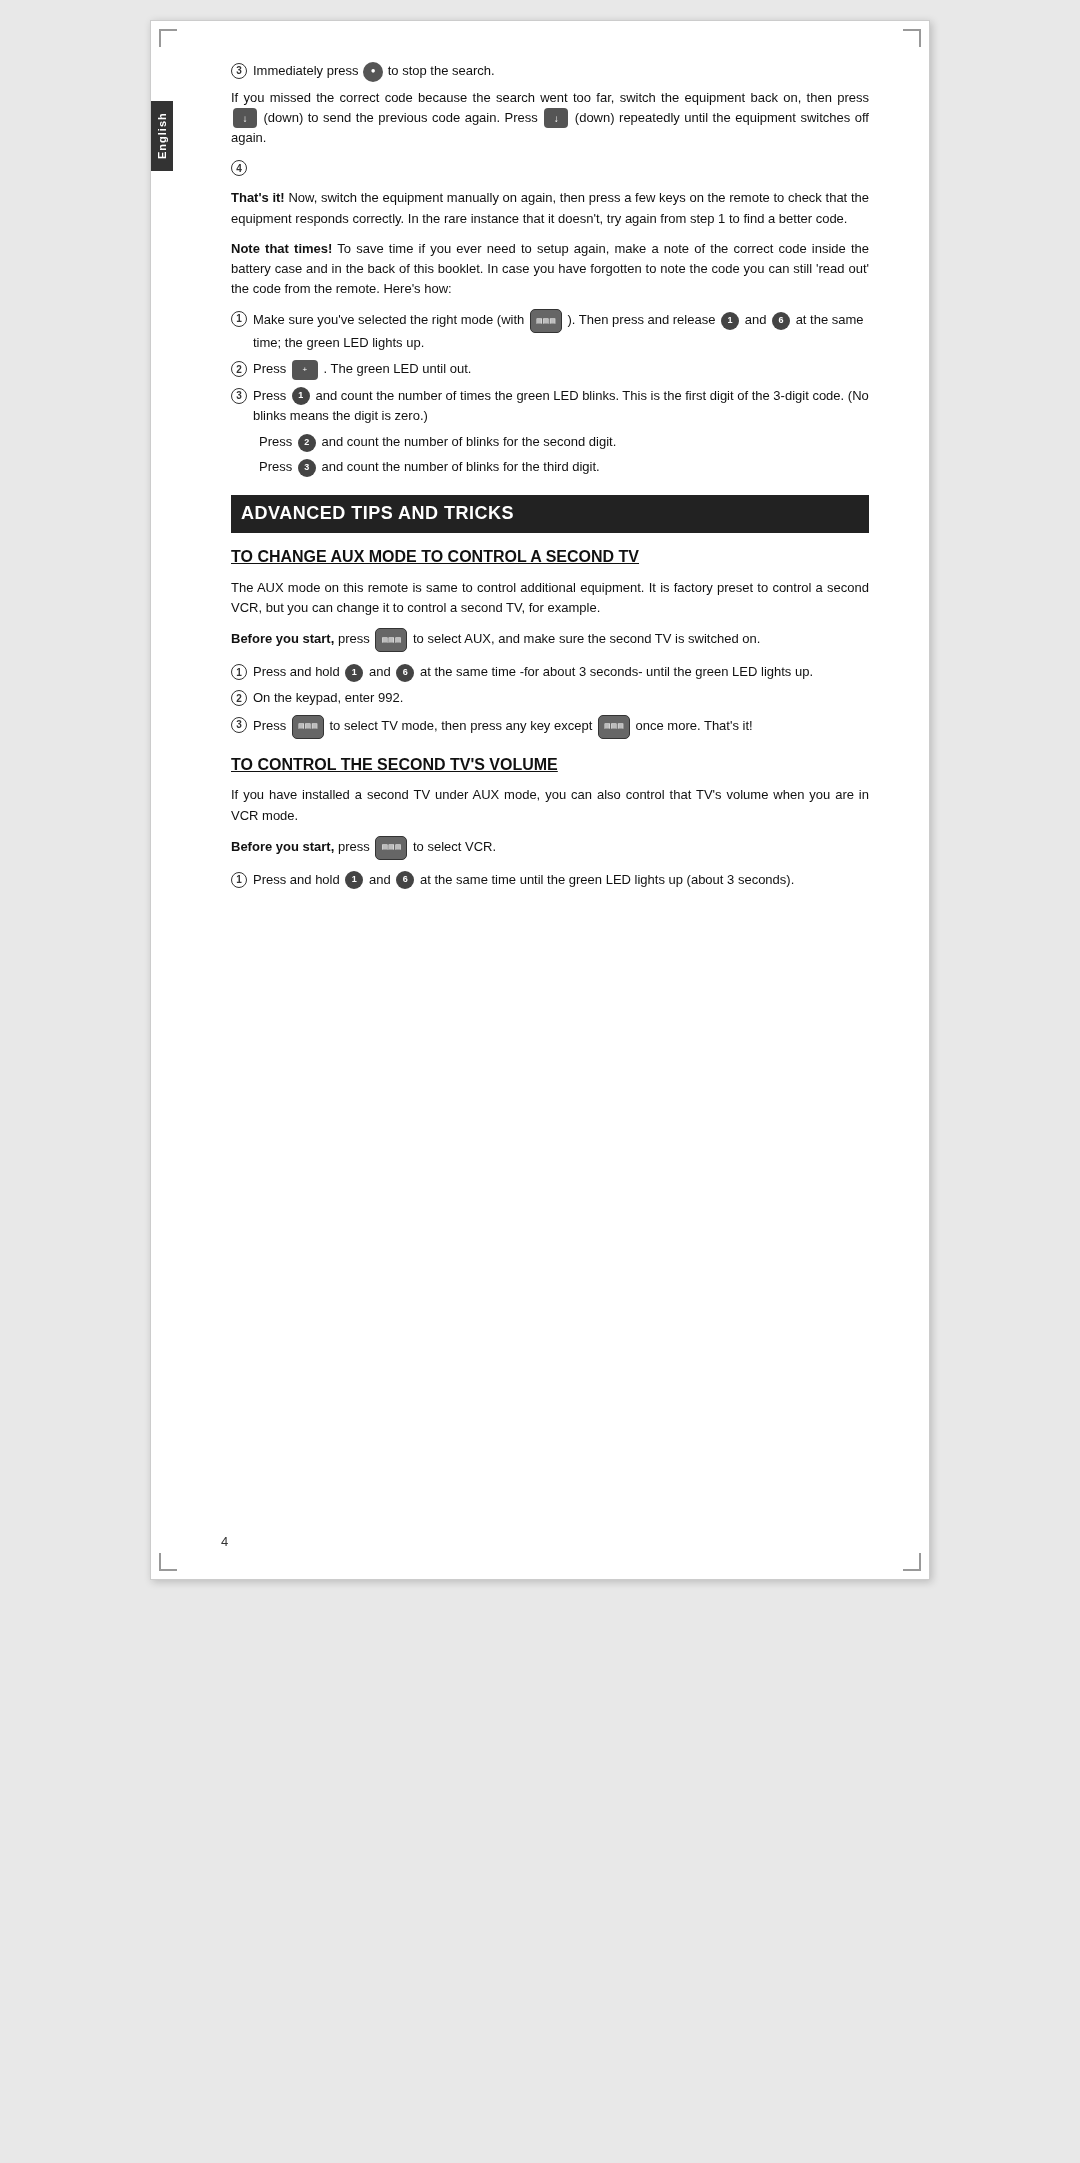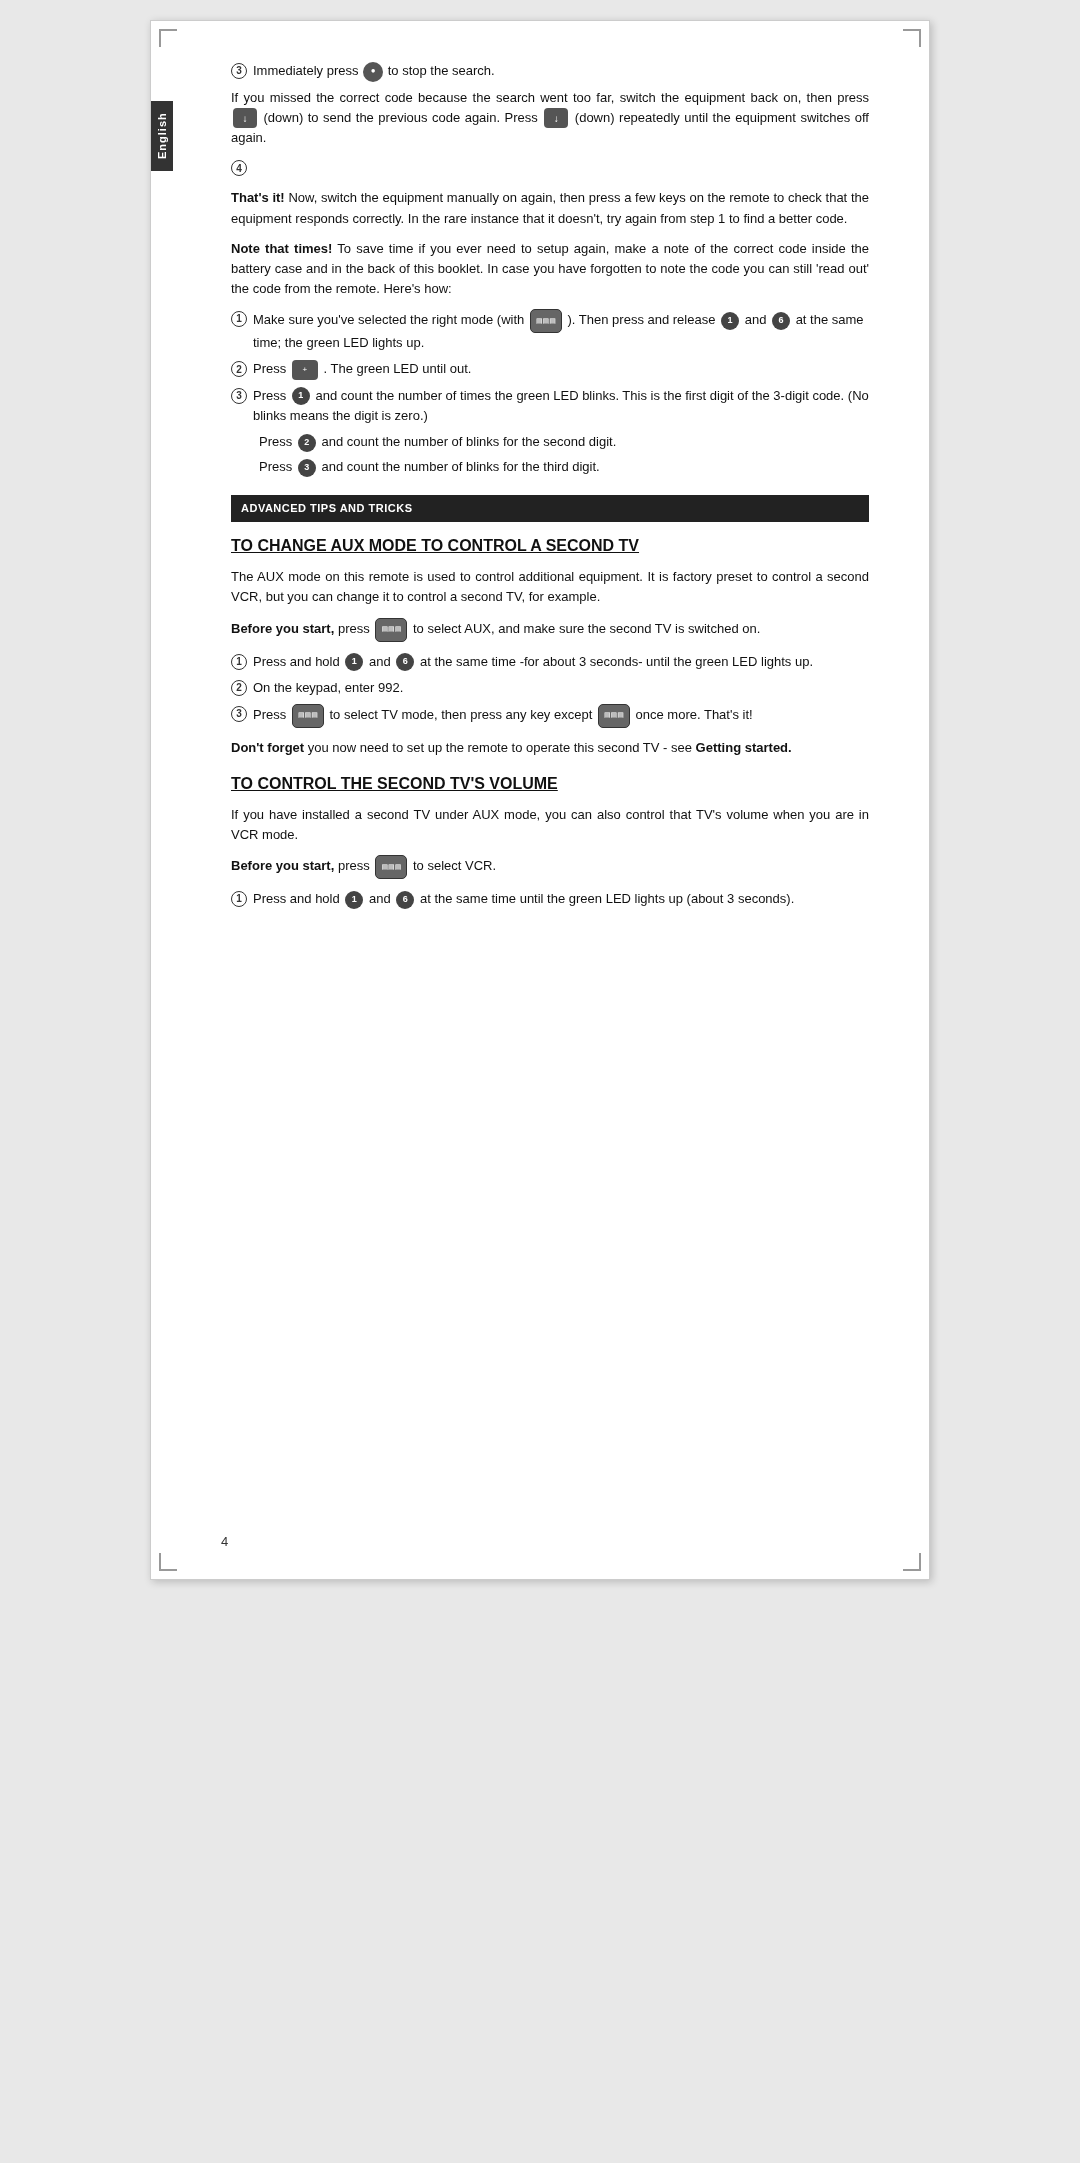--- a/index.html
+++ b/index.html
@@ -97,21 +97,21 @@
     }
 
     p {
       margin-bottom: 10px;
       text-align: justify;
     }
 
     .section-header {
       background: #222;
       color: #fff;
-      font-size: 11px;
+      font-size: 18px;
       font-weight: bold;
       padding: 5px 10px;
       margin: 18px 0 12px 0;
       letter-spacing: 0.5px;
     }
 
     .sub-header {
       font-size: 16px;
       font-weight: bold;
       margin-bottom: 8px;
@@ -286,21 +286,21 @@
       <span class="circle-btn">3</span>
       <span>and count the number of blinks for the third digit.</span>
     </div>
 
     <div class="section-header">
       <span>ADVANCED TIPS AND TRICKS</span>
     </div>
 
     <div class="sub-header">TO CHANGE AUX MODE TO CONTROL A SECOND TV</div>
 
-    <p>The AUX mode on this remote is used to control additional equipment. It is factory preset to control a second VCR, but you can change it to control a second TV, for example.</p>
+    <p>The AUX mode on this remote is same to control additional equipment. It is factory preset to control a second VCR, but you can change it to control a second TV, for example.</p>
 
     <p>
       <span class="bold">Before you start,</span>
       <span> </span>
       <span>press</span>
       <span class="mode-icon-big">▤▤▤</span>
       <span>to select AUX, and make sure the second TV is switched on.</span>
     </p>
 
     <div class="step-block">
@@ -323,27 +323,20 @@
       <span class="step-circle">3</span>
       <span>
         <span>Press</span>
         <span class="mode-icon-big">▤▤▤</span>
         <span>to select TV mode, then press any key except</span>
         <span class="mode-icon-big">▤▤▤</span>
         <span>once more. That's it!</span>
       </span>
     </div>
 
-    <p style="margin-top:10px;">
-      <span class="bold">Don't forget</span>
-      <span> </span>
-      <span>you now need to set up the remote to operate this second TV - see</span>
-      <span> </span>
-      <span class="bold">Getting started.</span>
-    </p>
 
     <div class="sub-header" style="margin-top:14px;">TO CONTROL THE SECOND TV'S VOLUME</div>
 
     <p>If you have installed a second TV under AUX mode, you can also control that TV's volume when you are in VCR mode.</p>
 
     <p>
       <span class="bold">Before you start,</span>
       <span> </span>
       <span>press</span>
       <span class="mode-icon-big">▤▤▤</span>

